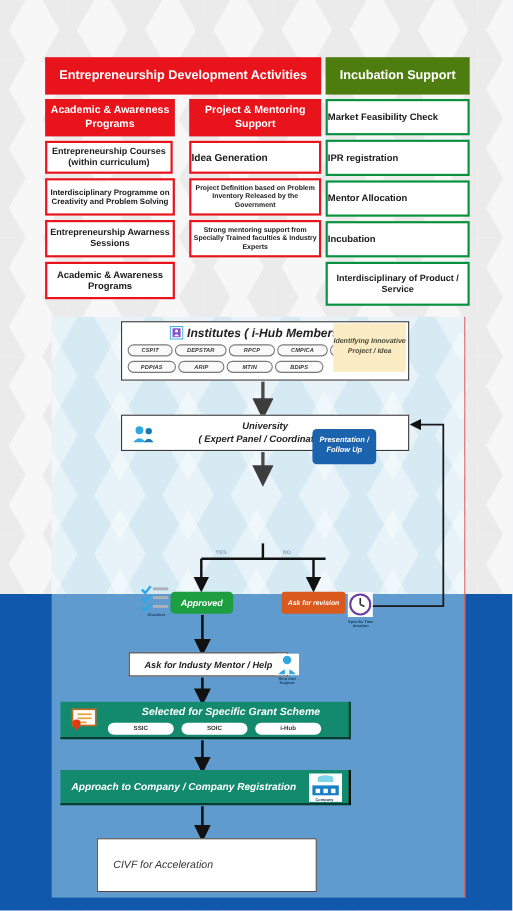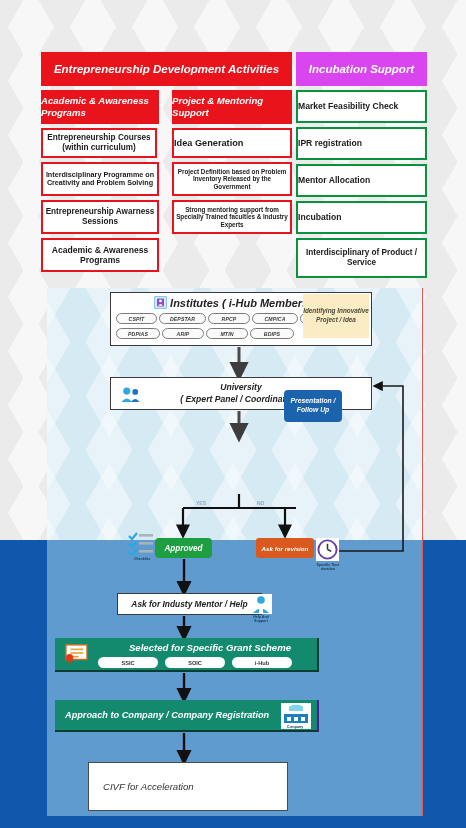--- a/index.html
+++ b/index.html
@@ -38,24 +38,24 @@
     font-size: 17px;
     font-weight: bold;
     letter-spacing: 0.4px;
     text-shadow: 0 0 2px rgba(255,255,255,0.45);
   }
   
   .matrix { position: absolute; left: 0; top: 52px; width: 466px; }
   .band {
     color: #ffffff; font-weight: bold;
     display: flex; align-items: center; justify-content: center;
-    font-style: italic;
+    text-align: center;
   }
   .band-red  { background: #e8131b; }
-  .band-green{ background: #d946ef; }
+  .band-green{ background: #4d7c0f; }
   .hdr-red {
     position: absolute; left: 41px; top: 0;
     width: 251px; height: 34px; font-size: 11.5px;
   }
   .hdr-green {
     position: absolute; left: 296px; top: 0;
     width: 131px; height: 34px; font-size: 11.5px;
   }
   .sub-red {
     position: absolute; height: 34px; font-size: 9.6px; line-height: 1.22;
@@ -233,21 +233,21 @@
     display: flex; align-items: center; justify-content: center;
     font-size: 5.6px; font-weight: bold; color: #333;
   }
   .cert-icon { position: absolute; left: 8px; top: 5px; width: 26px; height: 22px; }
 
   
   .company-box {
     position: absolute; left: 55px; top: 700px;
     width: 264px; height: 32px;
     background: #138a6e;
-    border-right: 2px solid #4c1d95;
+    border-right: 2px solid #000000;
     border-bottom: 2px solid #0b3c32;
     display: flex; align-items: center;
   }
   .company-text {
     color: #fff; font-size: 9.2px; font-style: italic; font-weight: bold;
     padding-left: 10px;
   }
   .factory-icon { position: absolute; right: 6px; top: 3px; width: 30px; height: 26px; }
 
   

